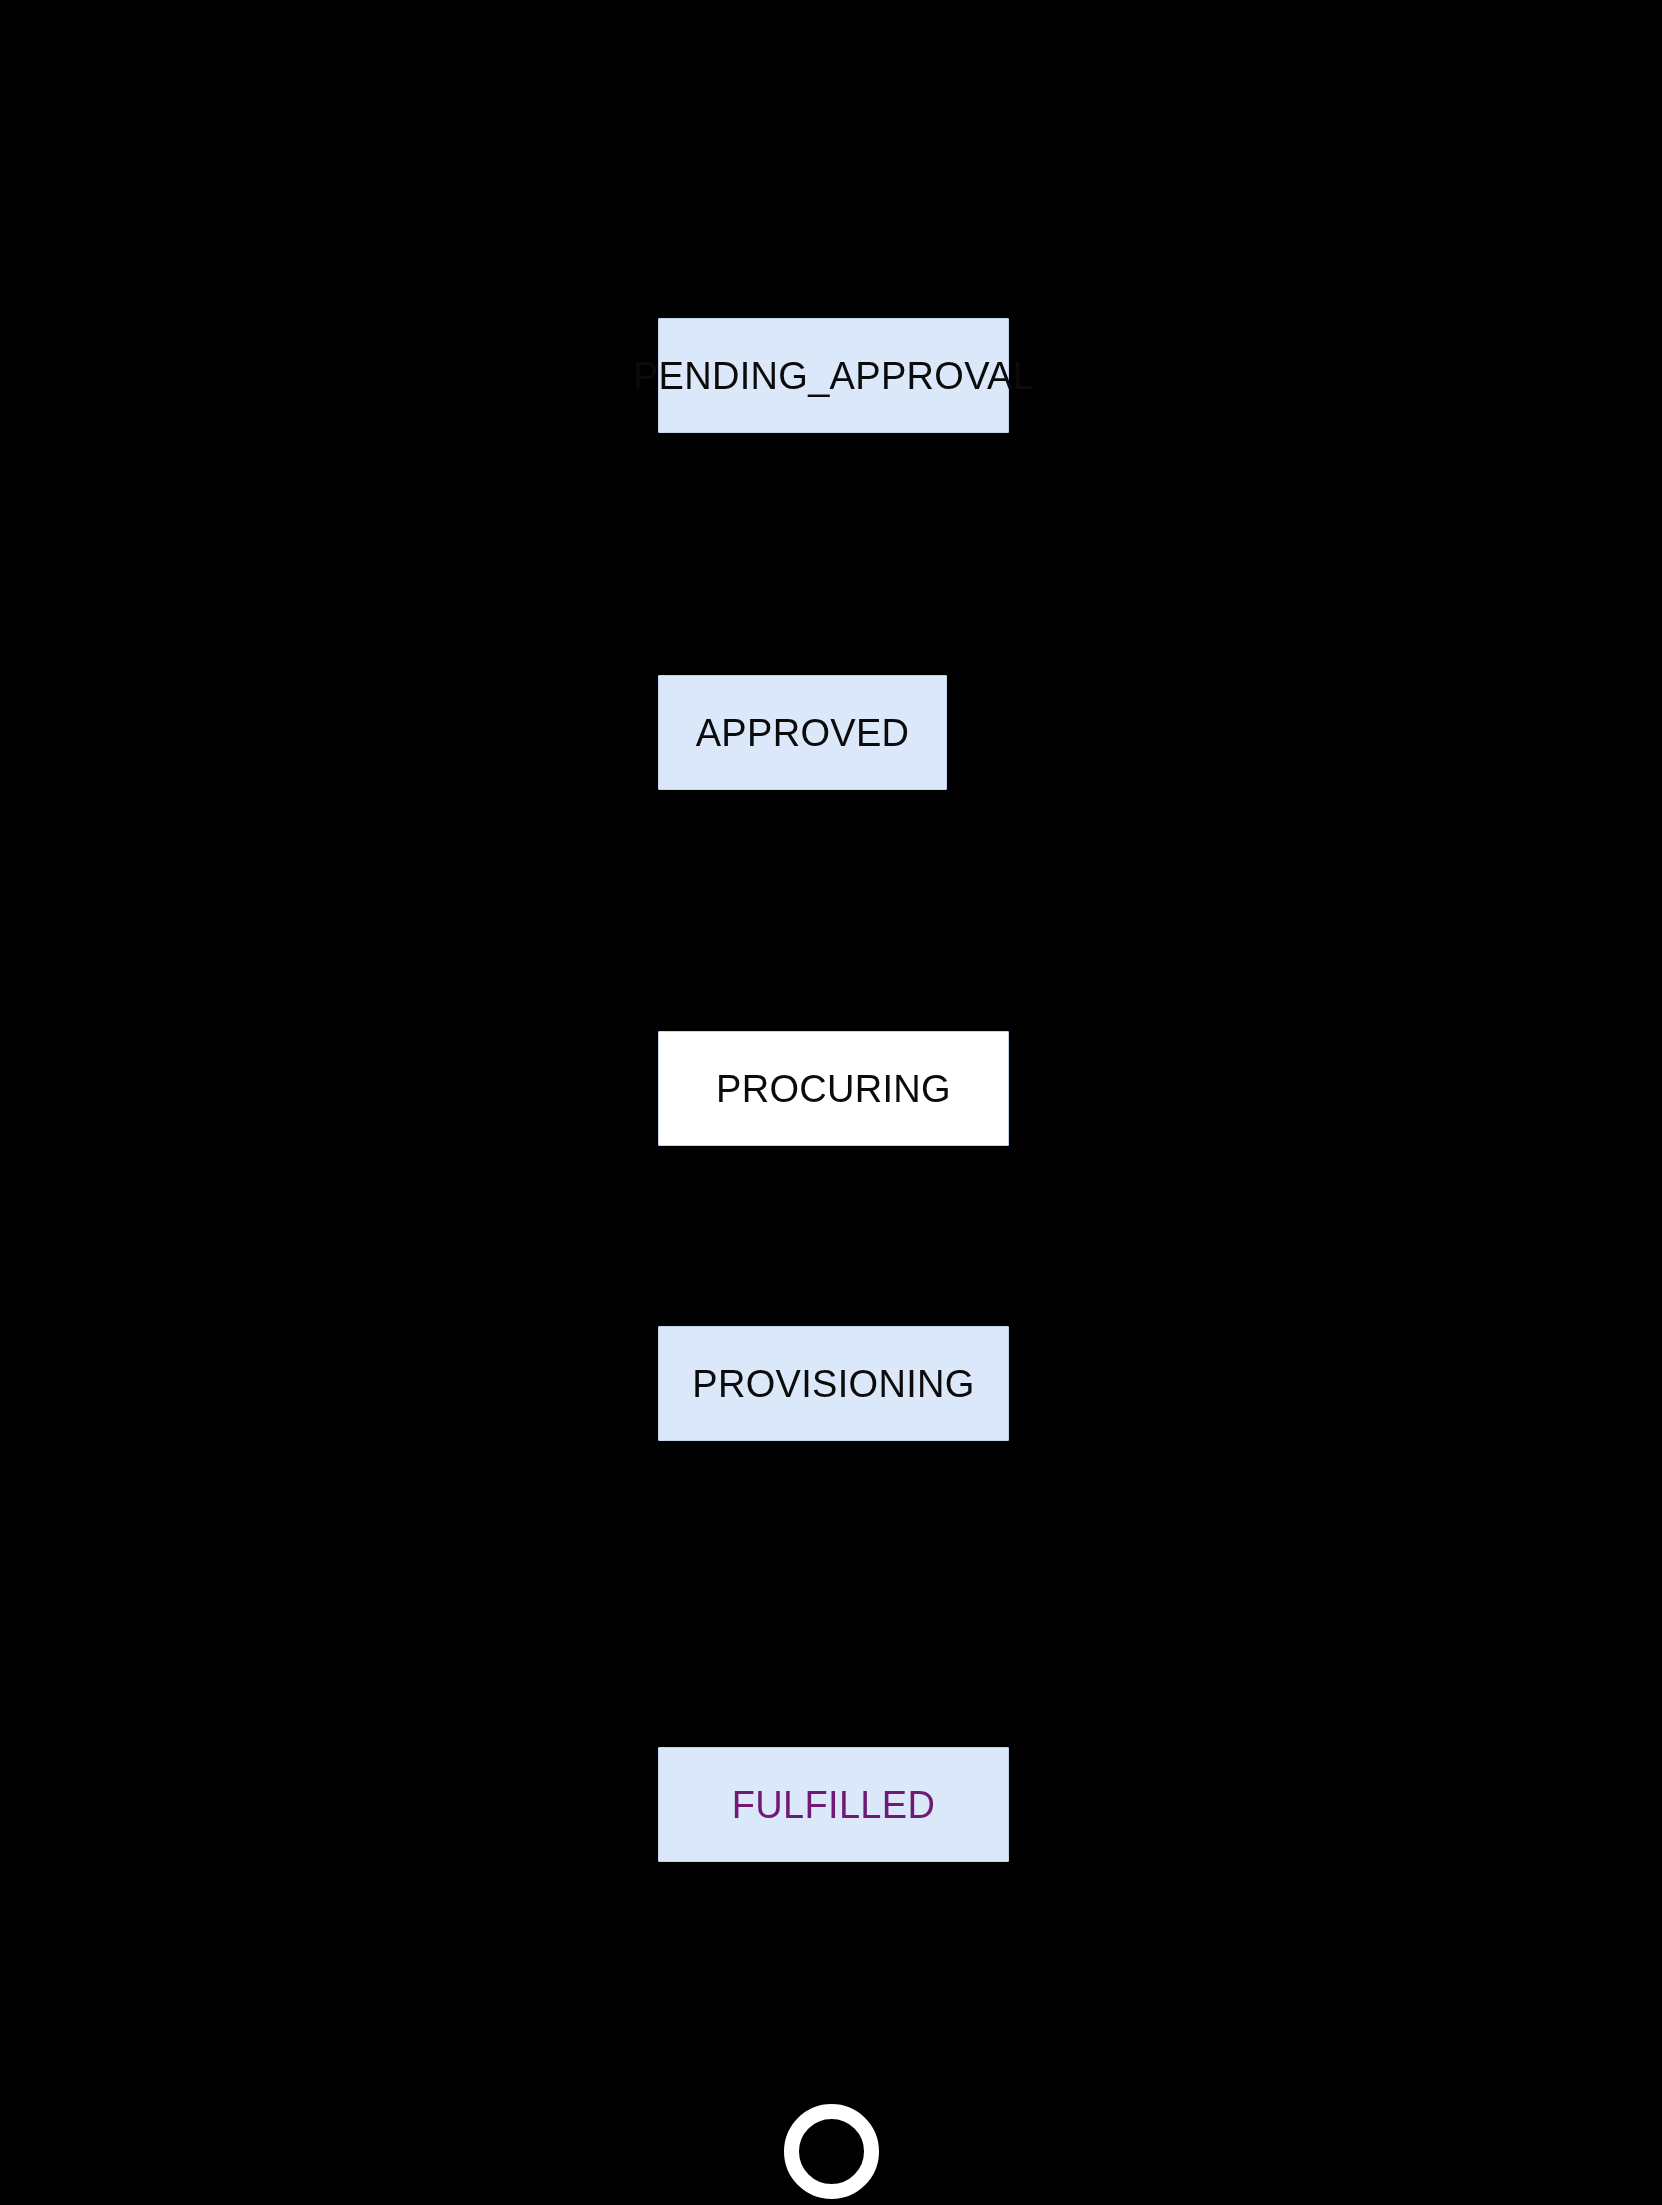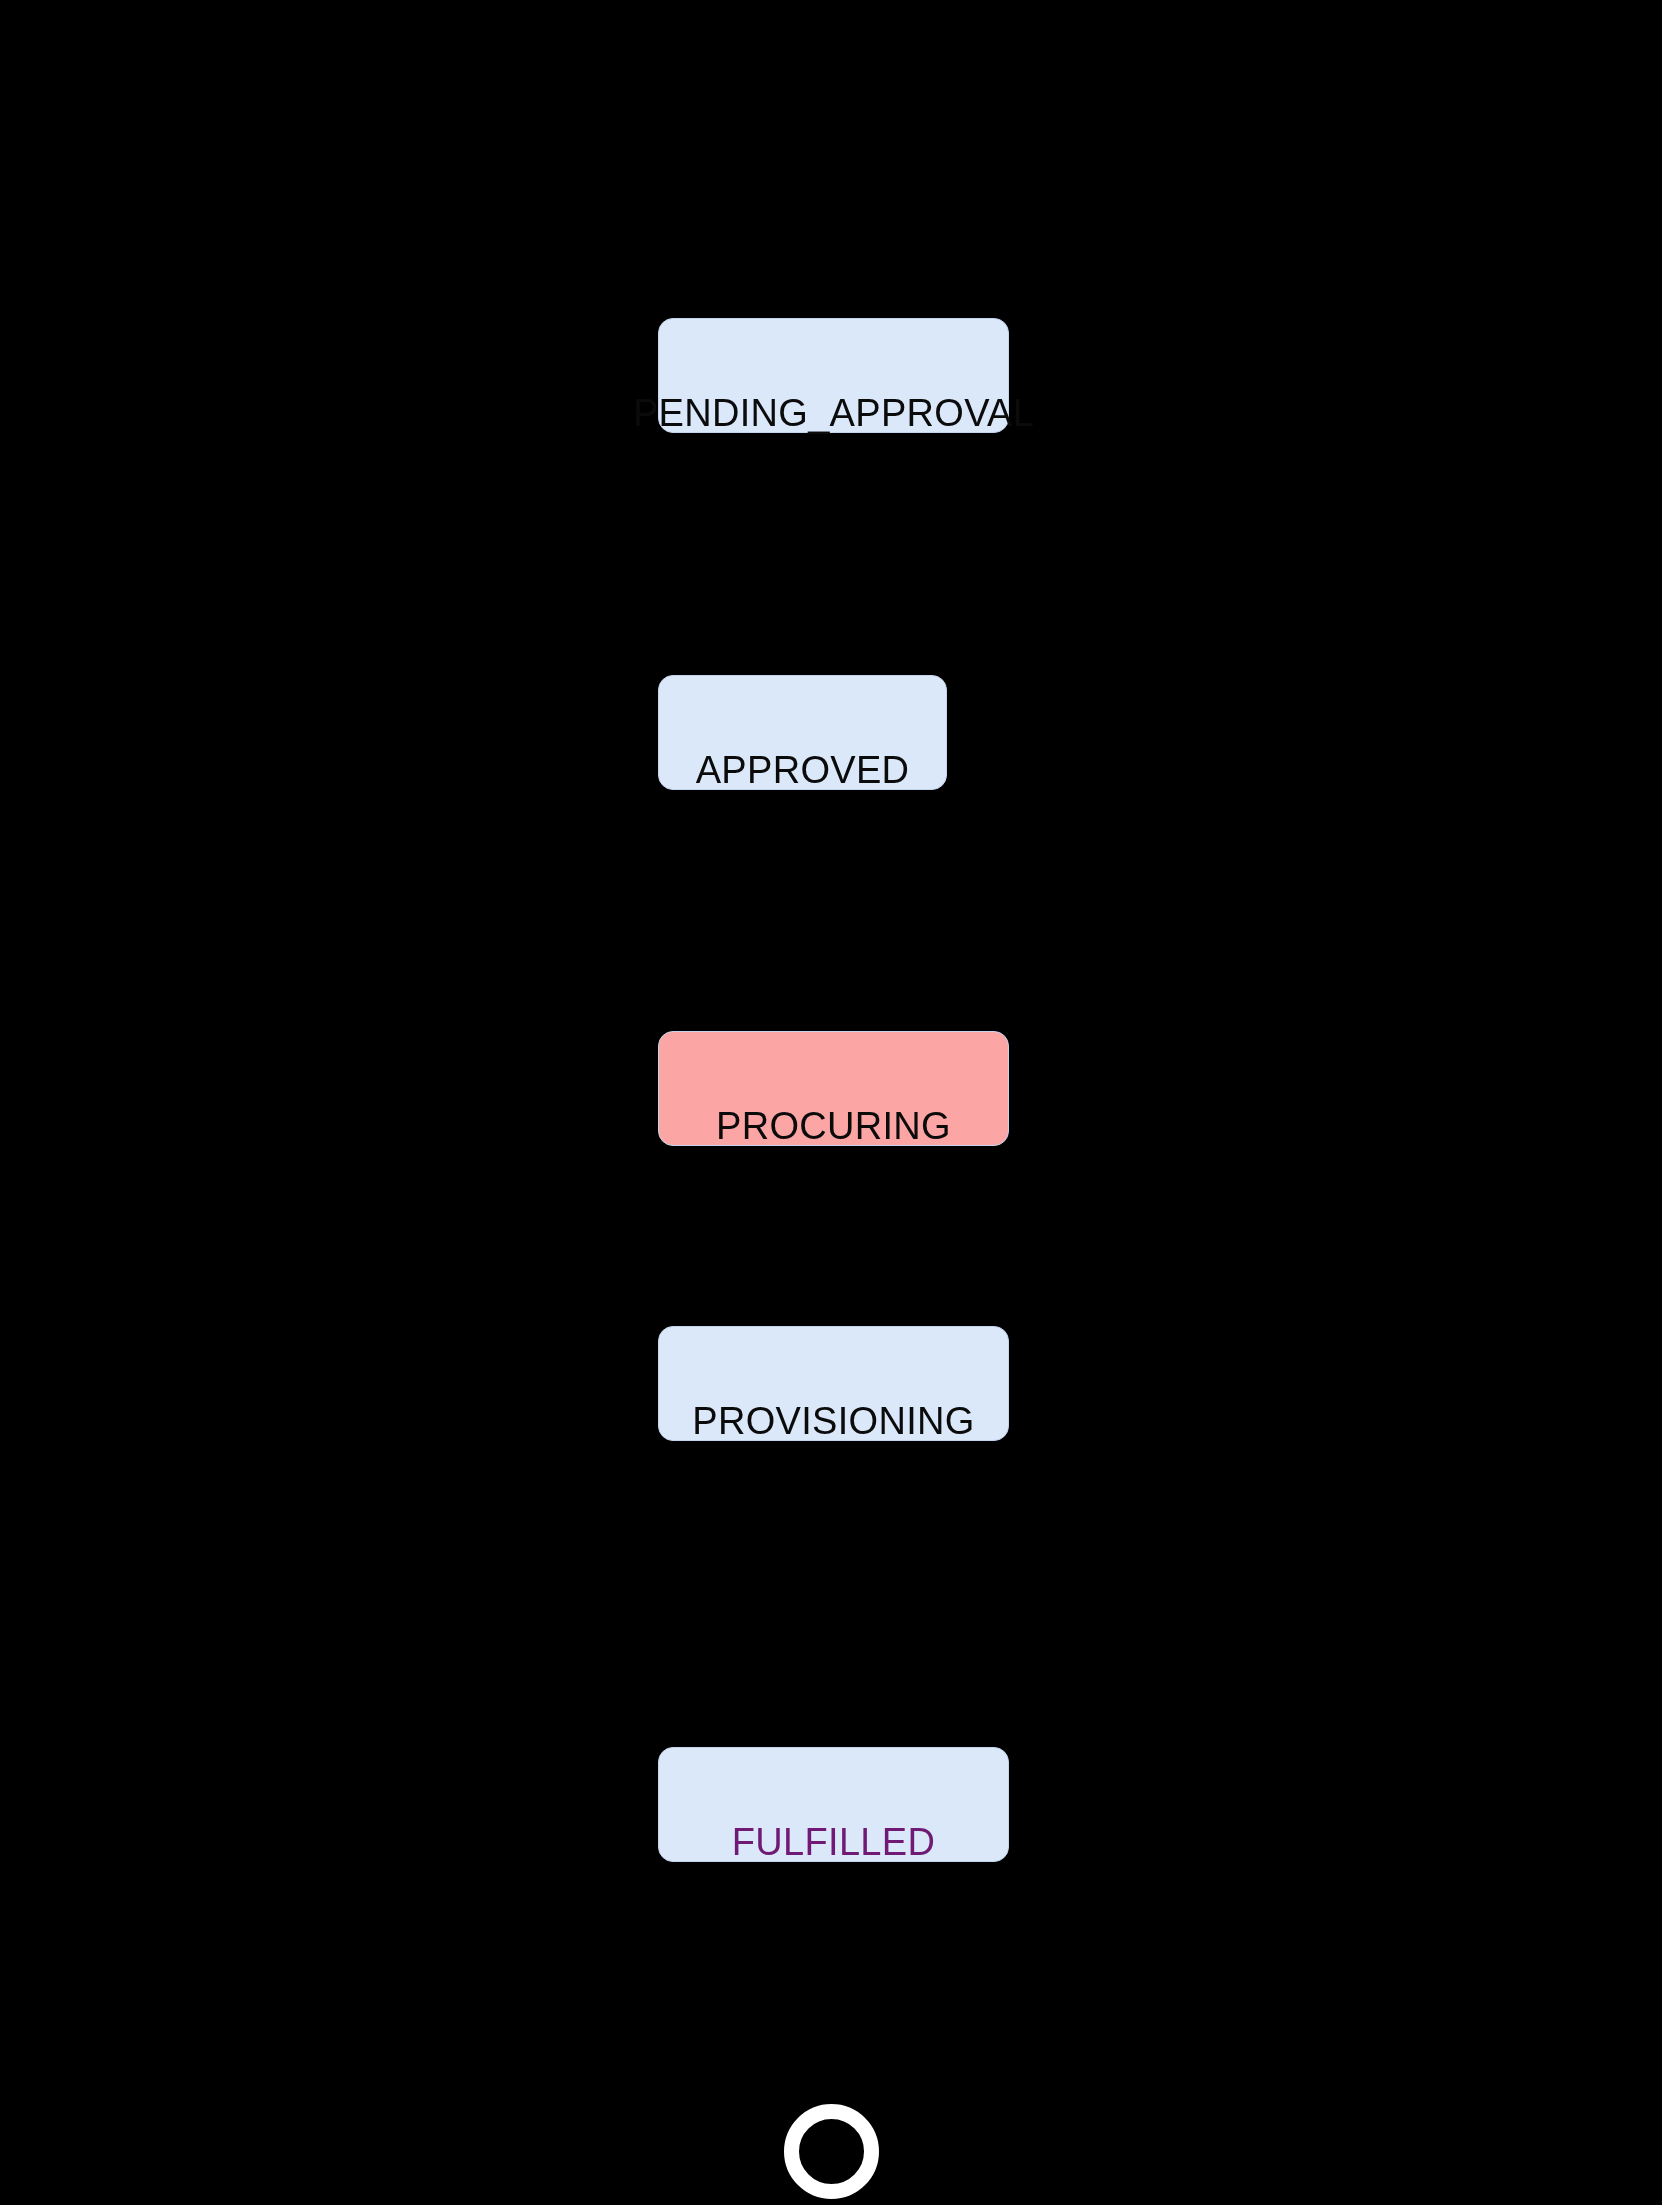--- a/index.html
+++ b/index.html
@@ -40,23 +40,23 @@
     left: 0;
     top: 0;
     width: 1662px;
     height: 2205px;
   }
 
   .state-node {
     position: absolute;
     box-sizing: border-box;
     display: flex;
-    align-items: flex-end;
+    align-items: center;
     justify-content: center;
-    border-radius: 15px;
+    border-radius: 1px;
     background: #dae8fa;
     border: 1.2px solid #c3d4ec;
   }
 
   .state-node-label {
     font-family: "Liberation Sans", "DejaVu Sans", sans-serif;
     font-size: 38px;
     font-weight: 300;
     line-height: 1;
     letter-spacing: 0.3px;
@@ -104,21 +104,21 @@
   <div id="node-layer">
 
     <div class="state-node" style="left: 658px; top: 318px; width: 351px; height: 115px; background: rgb(218, 232, 250); border-color: rgb(195, 212, 236);">
       <span class="state-node-label" style="color: rgb(11, 11, 11);">PENDING_APPROVAL</span>
     </div>
 
     <div class="state-node" style="left: 658px; top: 675px; width: 289px; height: 115px; background: rgb(218, 232, 250); border-color: rgb(195, 212, 236);">
       <span class="state-node-label" style="color: rgb(11, 11, 11);">APPROVED</span>
     </div>
 
-    <div class="state-node" style="left: 658px; top: 1031px; width: 351px; height: 115px; background: #fca5a5; border-color: rgb(195, 212, 236);">
+    <div class="state-node" style="left: 658px; top: 1031px; width: 351px; height: 115px; background: #ffffff; border-color: rgb(195, 212, 236);">
       <span class="state-node-label" style="color: rgb(11, 11, 11);">PROCURING</span>
     </div>
 
     <div class="state-node" style="left: 658px; top: 1326px; width: 351px; height: 115px; background: rgb(218, 232, 250); border-color: rgb(195, 212, 236);">
       <span class="state-node-label" style="color: rgb(11, 11, 11);">PROVISIONING</span>
     </div>
 
     <div class="state-node" style="left: 658px; top: 1747px; width: 351px; height: 115px; background: rgb(218, 232, 250); border-color: rgb(195, 212, 236);">
       <span class="state-node-label" style="color: #701a75;">FULFILLED</span>
     </div>

